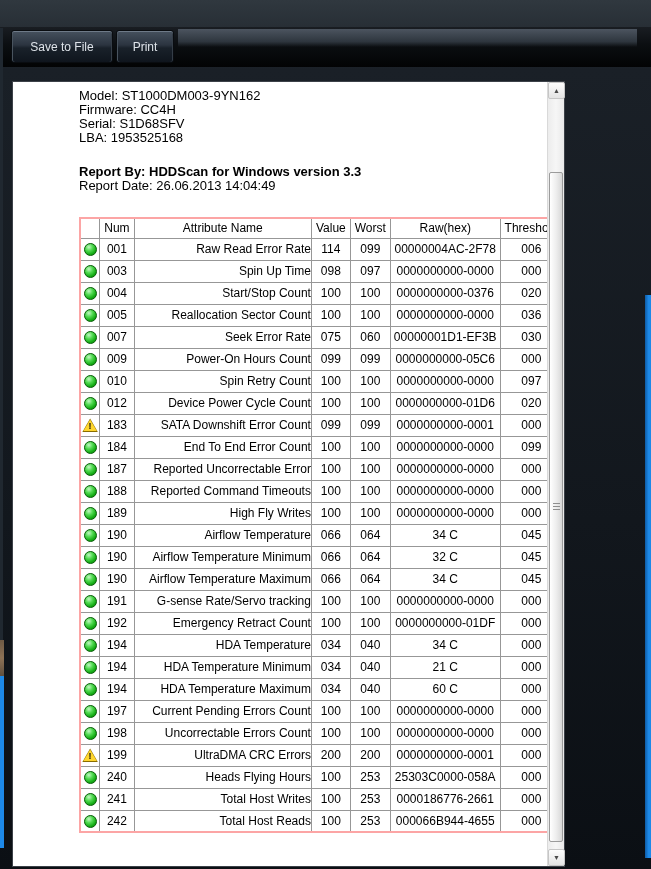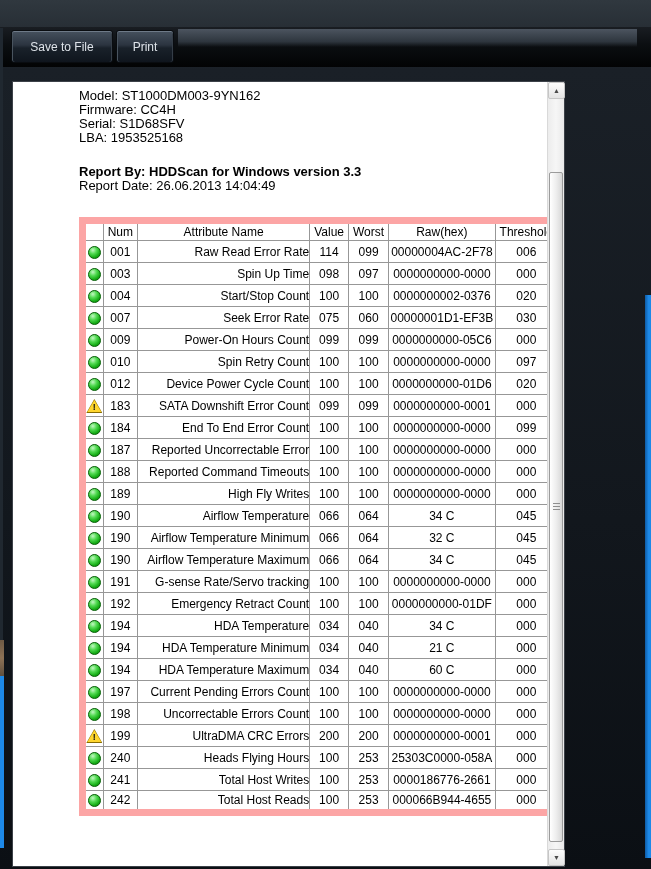--- a/index.html
+++ b/index.html
@@ -43,21 +43,21 @@
 
   
   .content { position:absolute; left:12px; top:70px; width:553px; height:786px; background:#ffffff; border:1px solid #3c4148;margin-top:11px; }
 
   .info-block { position:absolute; left:66px; top:7px; font-size:13px; color:#000; line-height:14px; white-space:nowrap; }
   .info-line { height:14px; }
   .info-gap { margin-top:20px;font-weight:bold; }
 
   
   table.smart { position:absolute; left:66px; top:135px; border-collapse:collapse; font-size:12px; color:#000;
-    border:7px solid #fca5a5; }
+    border:2px solid #fca5a5; }
   table.smart th, table.smart td { border:1px solid #979797; font-weight:normal; white-space:nowrap; }
   table.smart th { height:20px; text-align:center; padding:0 4px; }
   table.smart td { height:22px; vertical-align:middle; }
   col.c-status { width:25px; } col.c-num { width:30px; } col.c-name { width:200px; }
   col.c-value { width:33px; } col.c-worst { width:32px; } col.c-raw { width:124px; } col.c-thr { width:57px; }
   td.t-center { text-align:center; }
   td.t-name { text-align:right; padding-left:5px; }
   td.t-status { text-align:center; }
 
   .led { display:inline-block; width:13px; height:13px; border-radius:50%; vertical-align:middle;
@@ -153,22 +153,31 @@
               <td class="t-center">097</td>
               <td class="t-center">0000000000-0000</td>
               <td class="t-center">000</td>
             </tr>
             <tr>
               <td class="t-status"><span class="led"></span></td>
               <td class="t-center">004</td>
               <td class="t-name">Start/Stop Count</td>
               <td class="t-center">100</td>
               <td class="t-center">100</td>
-              <td class="t-center">0000000002-0376</td>
+              <td class="t-center">0000000000-0376</td>
               <td class="t-center">020</td>
+            </tr>
+            <tr>
+              <td class="t-status"><span class="led"></span></td>
+              <td class="t-center">005</td>
+              <td class="t-name">Reallocation Sector Count</td>
+              <td class="t-center">100</td>
+              <td class="t-center">100</td>
+              <td class="t-center">0000000000-0000</td>
+              <td class="t-center">036</td>
             </tr>
             <tr>
               <td class="t-status"><span class="led"></span></td>
               <td class="t-center">007</td>
               <td class="t-name">Seek Error Rate</td>
               <td class="t-center">075</td>
               <td class="t-center">060</td>
               <td class="t-center">00000001D1-EF3B</td>
               <td class="t-center">030</td>
             </tr>

